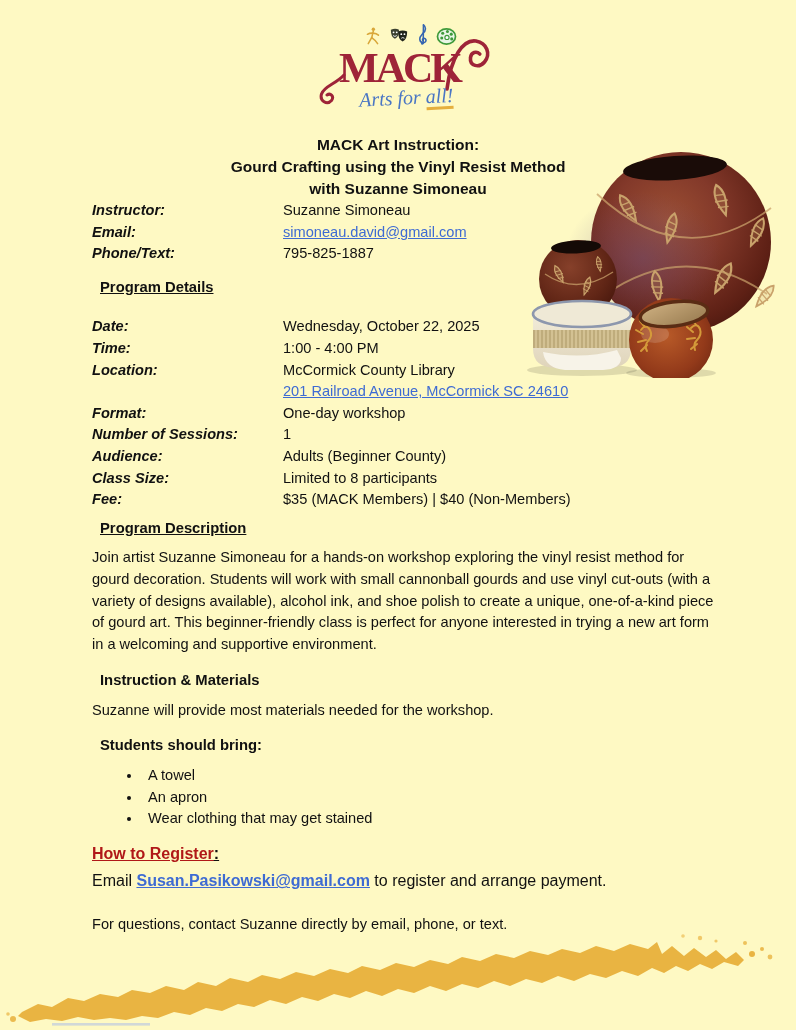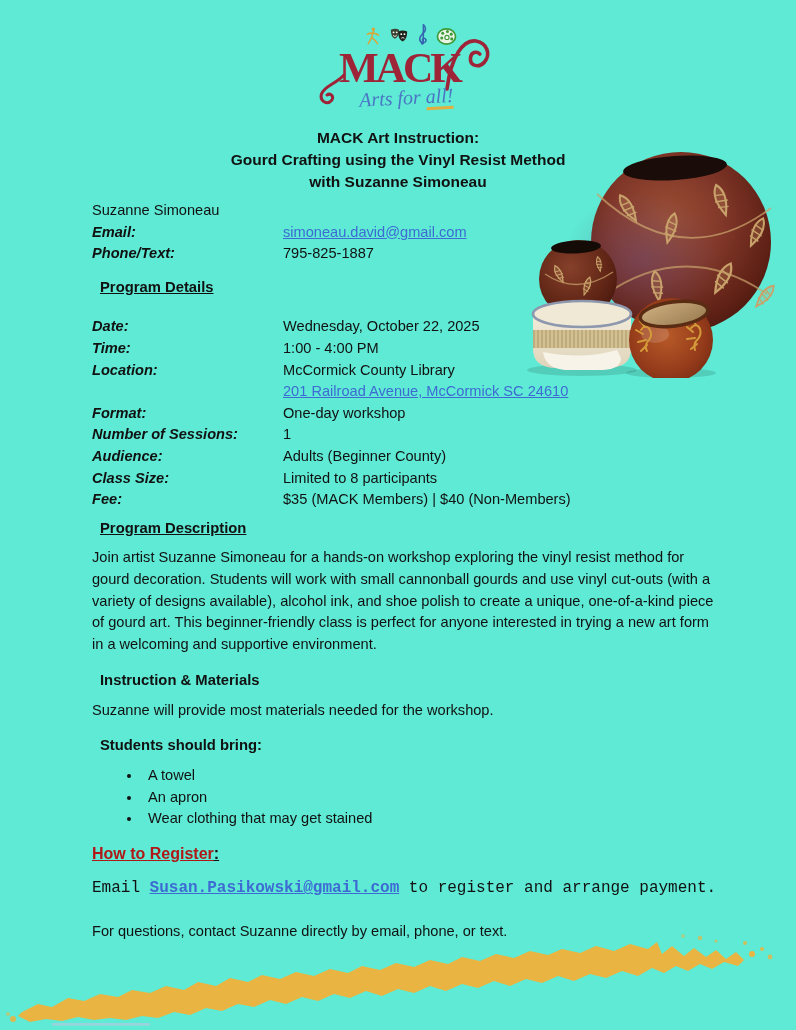--- a/index.html
+++ b/index.html
@@ -1,37 +1,37 @@
 <!DOCTYPE html>
 <html><head>
 <meta charset="utf-8">
 <style>
   html,body{margin:0;padding:0;background:#ffffff;}
   .page{
-    position:relative;width:796px;height:1030px;background:#5eead4;overflow:hidden;
+    position:relative;width:796px;height:1030px;background:#fef9c3;overflow:hidden;
     font-family:"Liberation Sans","DejaVu Sans",sans-serif;color:#111;
   }
   
   .logo{position:absolute;left:333px;top:24px;width:170px;}
   .logo-icons{display:flex;gap:7px;justify-content:center;width:110px;margin-left:22px;align-items:flex-end;}
   .logo-icons svg{display:block;}
   .wordmark-wrap{position:relative;margin-top:1px;}
   .wordmark{
     display:block;font-family:"Liberation Serif","DejaVu Serif",serif;font-weight:700;
     font-size:42px;letter-spacing:-3px;color:#9e2438;line-height:1;margin-left:6px;
   }
   .swirl-right{position:absolute;right:8px;top:-14px;}
   .swirl-left{position:absolute;left:-16px;top:26px;}
   .tagline{
     margin:-4px 0 0 26px;font-family:"Liberation Serif","DejaVu Serif",serif;
     font-style:italic;font-size:20px;color:#4a76c4;transform:rotate(-3deg);white-space:nowrap;
   }
   .tagline-accent{border-bottom:3px solid #e5af3d;padding-bottom:0px;}
   
-  .title{position:absolute;left:0;top:127px;width:796px;text-align:center;
+  .title{position:absolute;left:0;top:134px;width:796px;text-align:center;
     font-weight:700;font-size:15.5px;line-height:22px;}
   
   .photo{position:absolute;left:525px;top:146px;width:266px;height:232px;}
   
   .content{position:absolute;left:92px;top:200px;width:628px;font-size:14.6px;line-height:21.6px;}
   .row{display:flex;}
   .lbl{width:191px;flex:0 0 191px;font-weight:700;font-style:italic;}
   .val{flex:1;}
   .val-line{display:block;}
   a.link{color:#3e6bd3;text-decoration:underline;cursor:pointer;display:inline-block;}
@@ -42,21 +42,21 @@
   .sec-details{margin-top:18px;}
   .sec-desc-h{margin-top:7px;}
   .sec-desc{margin-top:8px;width:625px;}
   .sec-mat-h{margin-top:15px;}
   .sec-bring-h{margin-top:14px;}
   ul.bring-list{margin:0;padding-left:50px;}
   ul.bring-list li{padding-left:6px;}
   .register-h{margin-top:13px;font-size:16px;text-decoration:underline;}
   .register-h .red{color:#b01818;font-weight:700;text-decoration:underline;}
   .register-h .colon{color:#111;font-weight:700;}
-  .email-line{margin-top:13px;font-size:16px;line-height:22px;font-family:Liberation Mono, monospace;}
+  .email-line{margin-top:6px;font-size:16px;line-height:22px;}
   .questions-line{margin-top:22px;}
   
   .brush{position:absolute;left:0;top:924px;width:796px;height:104px;}
 </style>
 </head>
 <body>
 
 <div class="page">
 
   <header class="logo">
@@ -205,20 +205,21 @@
           <path d="M168 186 l-6 -5 M170 192 l-8 1 M172 198 l-6 5 M171 179 l-4 -6"></path>
         </g>
         <ellipse cx="149" cy="168" rx="34" ry="12" fill="url(#interiorG)" stroke="#5a2c14" stroke-width="3.5" transform="rotate(-7 149 168)"></ellipse>
       </g>
     </svg>
   </div>
 
   <main class="content">
 
     <div class="row">
+      <span class="lbl">Instructor:</span>
       <span class="val">Suzanne Simoneau</span>
     </div>
     <div class="row">
       <span class="lbl">Email:</span>
       <span class="val"><a class="link">simoneau.david@gmail.com</a></span>
     </div>
     <div class="row">
       <span class="lbl">Phone/Text:</span>
       <span class="val">795-825-1887</span>
     </div>

